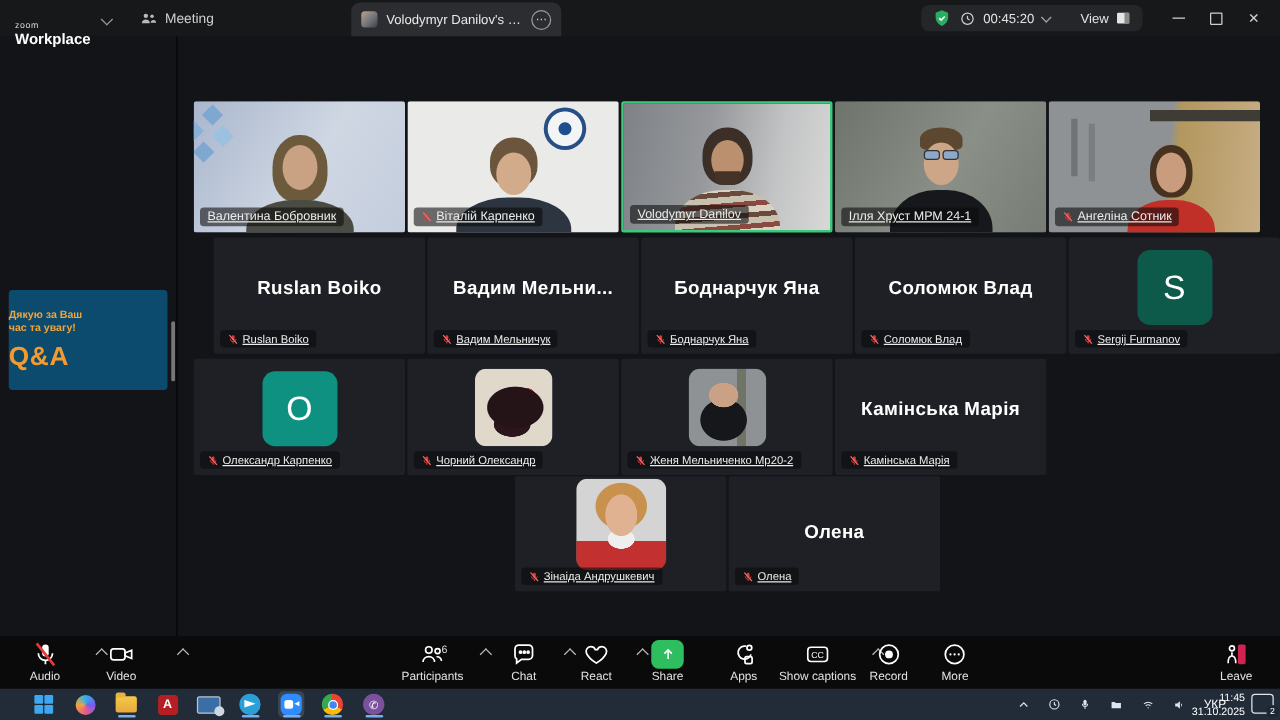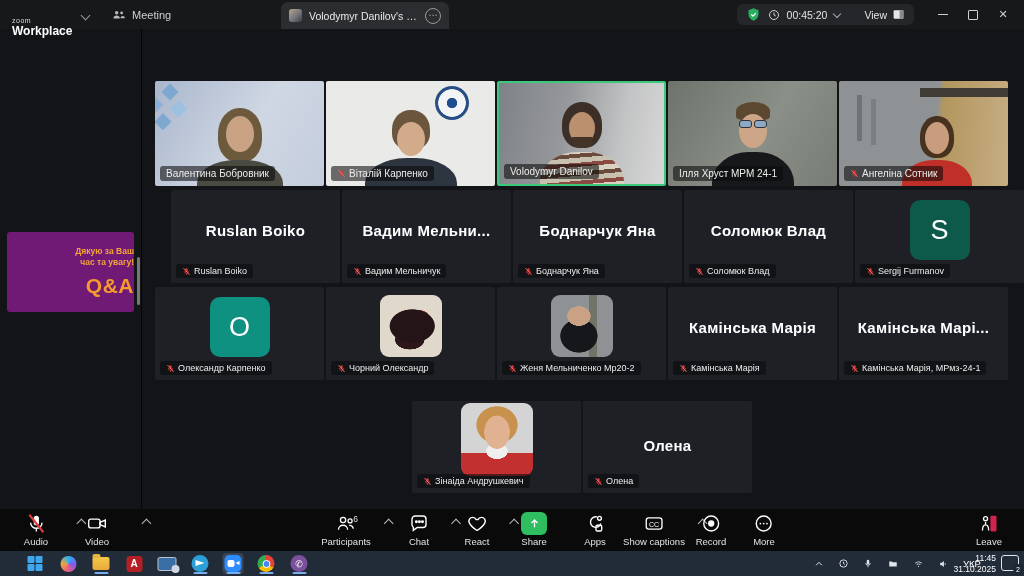--- a/index.html
+++ b/index.html
@@ -20,36 +20,36 @@
   .status-pill{display:flex;align-items:center;gap:7px;background:#252629;border-radius:6px;padding:3px 9px;margin-right:14px;}
   .timer-txt{color:#e3e3e3;font-size:10.5px;}
   .chev-dn{width:5px;height:5px;border-left:1.3px solid #aaa;border-bottom:1.3px solid #aaa;transform:rotate(-45deg);margin-top:-2px;}
   .view-grp{display:flex;align-items:center;gap:5px;color:#e3e3e3;font-size:10.5px;}
   .win-btn{width:30px;height:29px;display:flex;align-items:center;justify-content:center;color:#cfcfcf;font-size:11px;}
   .wb-min{width:10px;height:1.5px;background:#cfcfcf;}
   .wb-max{width:8px;height:8px;border:1.3px solid #cfcfcf;border-radius:1px;}
 
   
   .share-panel{position:absolute;left:0;top:29px;width:141px;bottom:67px;background:#131418;border-right:1px solid #040404;z-index:5;}
-  .slide{position:absolute;left:7px;top:203px;width:127px;height:80px;background:#701a75;border-radius:3px;display:flex;flex-direction:column;align-items:flex-end;justify-content:center;text-align:center;}
+  .slide{position:absolute;left:7px;top:203px;width:127px;height:80px;background:#0c4a6e;border-radius:3px;display:flex;flex-direction:column;align-items:flex-start;justify-content:center;text-align:center;}
   .slide .s-line{color:#f2a43a;font-size:8.5px;font-weight:bold;line-height:1.35;}
   .slide .s-qa{color:#f59b2d;font-size:21px;font-weight:bold;margin-top:6px;letter-spacing:.5px;}
   .panel-scroll{position:absolute;right:1px;top:228px;width:3px;height:48px;background:#777;border-radius:2px;}
 
   
   .gallery{position:absolute;left:142px;top:29px;right:0;bottom:67px;background:#131418;z-index:4;}
   .tile{position:absolute;background:#1e2026;border-radius:2px;box-sizing:border-box;overflow:hidden;}
   .c1{left:13px;}.c2{left:184px;}.c3{left:355px;}.c4{left:526px;}.c5{left:697px;}
   .r1{top:52px;height:105px;width:169px;}
   .r2{top:161px;height:93px;width:169px;margin-left:16px;}
   .r3{top:258px;height:93px;width:169px;}
-  .r4{top:372px;height:92px;width:169px;}
+  .r4{top:352px;height:92px;width:169px;}
   .c4a{left:270px;}.c4b{left:441px;}
   .tile.active{border:2px solid #3dc97c;}
-  .name-tag{position:absolute;left:5px;bottom:5px;display:flex;align-items:center;gap:3px;background:rgba(10,10,10,.58);border-radius:3px;padding:2px 6px;font-size:9px;color:#ececec;white-space:nowrap;max-width:93%;overflow:hidden;z-index:6;}
+  .name-tag{position:absolute;left:5px;bottom:5px;display:flex;align-items:center;gap:3px;background:rgba(10,10,10,.58);border-radius:3px;padding:2px 6px;font-size:9px;color:#ececec;white-space:nowrap;max-width:93%;overflow:hidden;z-index:6;text-decoration:underline;}
   .r1 .name-tag{font-size:10px;}
   .big-name{position:absolute;top:32px;left:0;width:100%;text-align:center;font-weight:bold;font-size:15px;color:#fff;letter-spacing:.3px;}
   .avatar-sq{position:absolute;left:50%;top:10px;transform:translateX(-50%);width:60px;height:60px;border-radius:10px;display:flex;align-items:center;justify-content:center;color:#fff;font-size:27px;}
   .av-teal{background:#0f9181;}
   .av-dark{background:#0d5a4b;}
   .av-img{position:absolute;left:50%;top:8px;transform:translateX(-50%);width:62px;height:62px;border-radius:9px;}
   .av-art{background:
     radial-gradient(ellipse 23px 17px at 52% 50%,#241418 0 96%,transparent 100%),
     radial-gradient(ellipse 9px 6px at 64% 34%,#a63c3c 0 96%,transparent 100%),
     radial-gradient(ellipse 8px 5px at 38% 42%,#c86a58 0 96%,transparent 100%),
@@ -378,31 +378,20 @@
       <div class="big-name">Камінська Марія</div>
       <div class="name-tag">
         <svg class="tag-mic" width="9" height="9" viewBox="0 0 24 24">
             <path d="M9 6a3 3 0 0 1 6 0v5a3 3 0 0 1-6 0z" fill="#e03a3a"></path>
             <path d="M6 11a6 6 0 0 0 12 0M12 17v4" stroke="#e03a3a" stroke-width="2" fill="none"></path>
             <line x1="4" y1="3" x2="20" y2="21" stroke="#ff6b6b" stroke-width="2.6"></line>
           </svg>
         <span>Камінська Марія</span>
       </div>
     </div>
-    <div class="tile r3 c5">
-      <div class="big-name">Камінська Марі...</div>
-      <div class="name-tag">
-        <svg class="tag-mic" width="9" height="9" viewBox="0 0 24 24">
-            <path d="M9 6a3 3 0 0 1 6 0v5a3 3 0 0 1-6 0z" fill="#e03a3a"></path>
-            <path d="M6 11a6 6 0 0 0 12 0M12 17v4" stroke="#e03a3a" stroke-width="2" fill="none"></path>
-            <line x1="4" y1="3" x2="20" y2="21" stroke="#ff6b6b" stroke-width="2.6"></line>
-          </svg>
-        <span>Камінська Марія, МРмз-24-1</span>
-      </div>
-    </div>
 
     <div class="tile r4 c4a">
       <div class="av-img av-portrait"></div>
       <div class="name-tag">
         <svg class="tag-mic" width="9" height="9" viewBox="0 0 24 24">
             <path d="M9 6a3 3 0 0 1 6 0v5a3 3 0 0 1-6 0z" fill="#e03a3a"></path>
             <path d="M6 11a6 6 0 0 0 12 0M12 17v4" stroke="#e03a3a" stroke-width="2" fill="none"></path>
             <line x1="4" y1="3" x2="20" y2="21" stroke="#ff6b6b" stroke-width="2.6"></line>
           </svg>
         <span>Зінаіда Андрушкевич</span>

